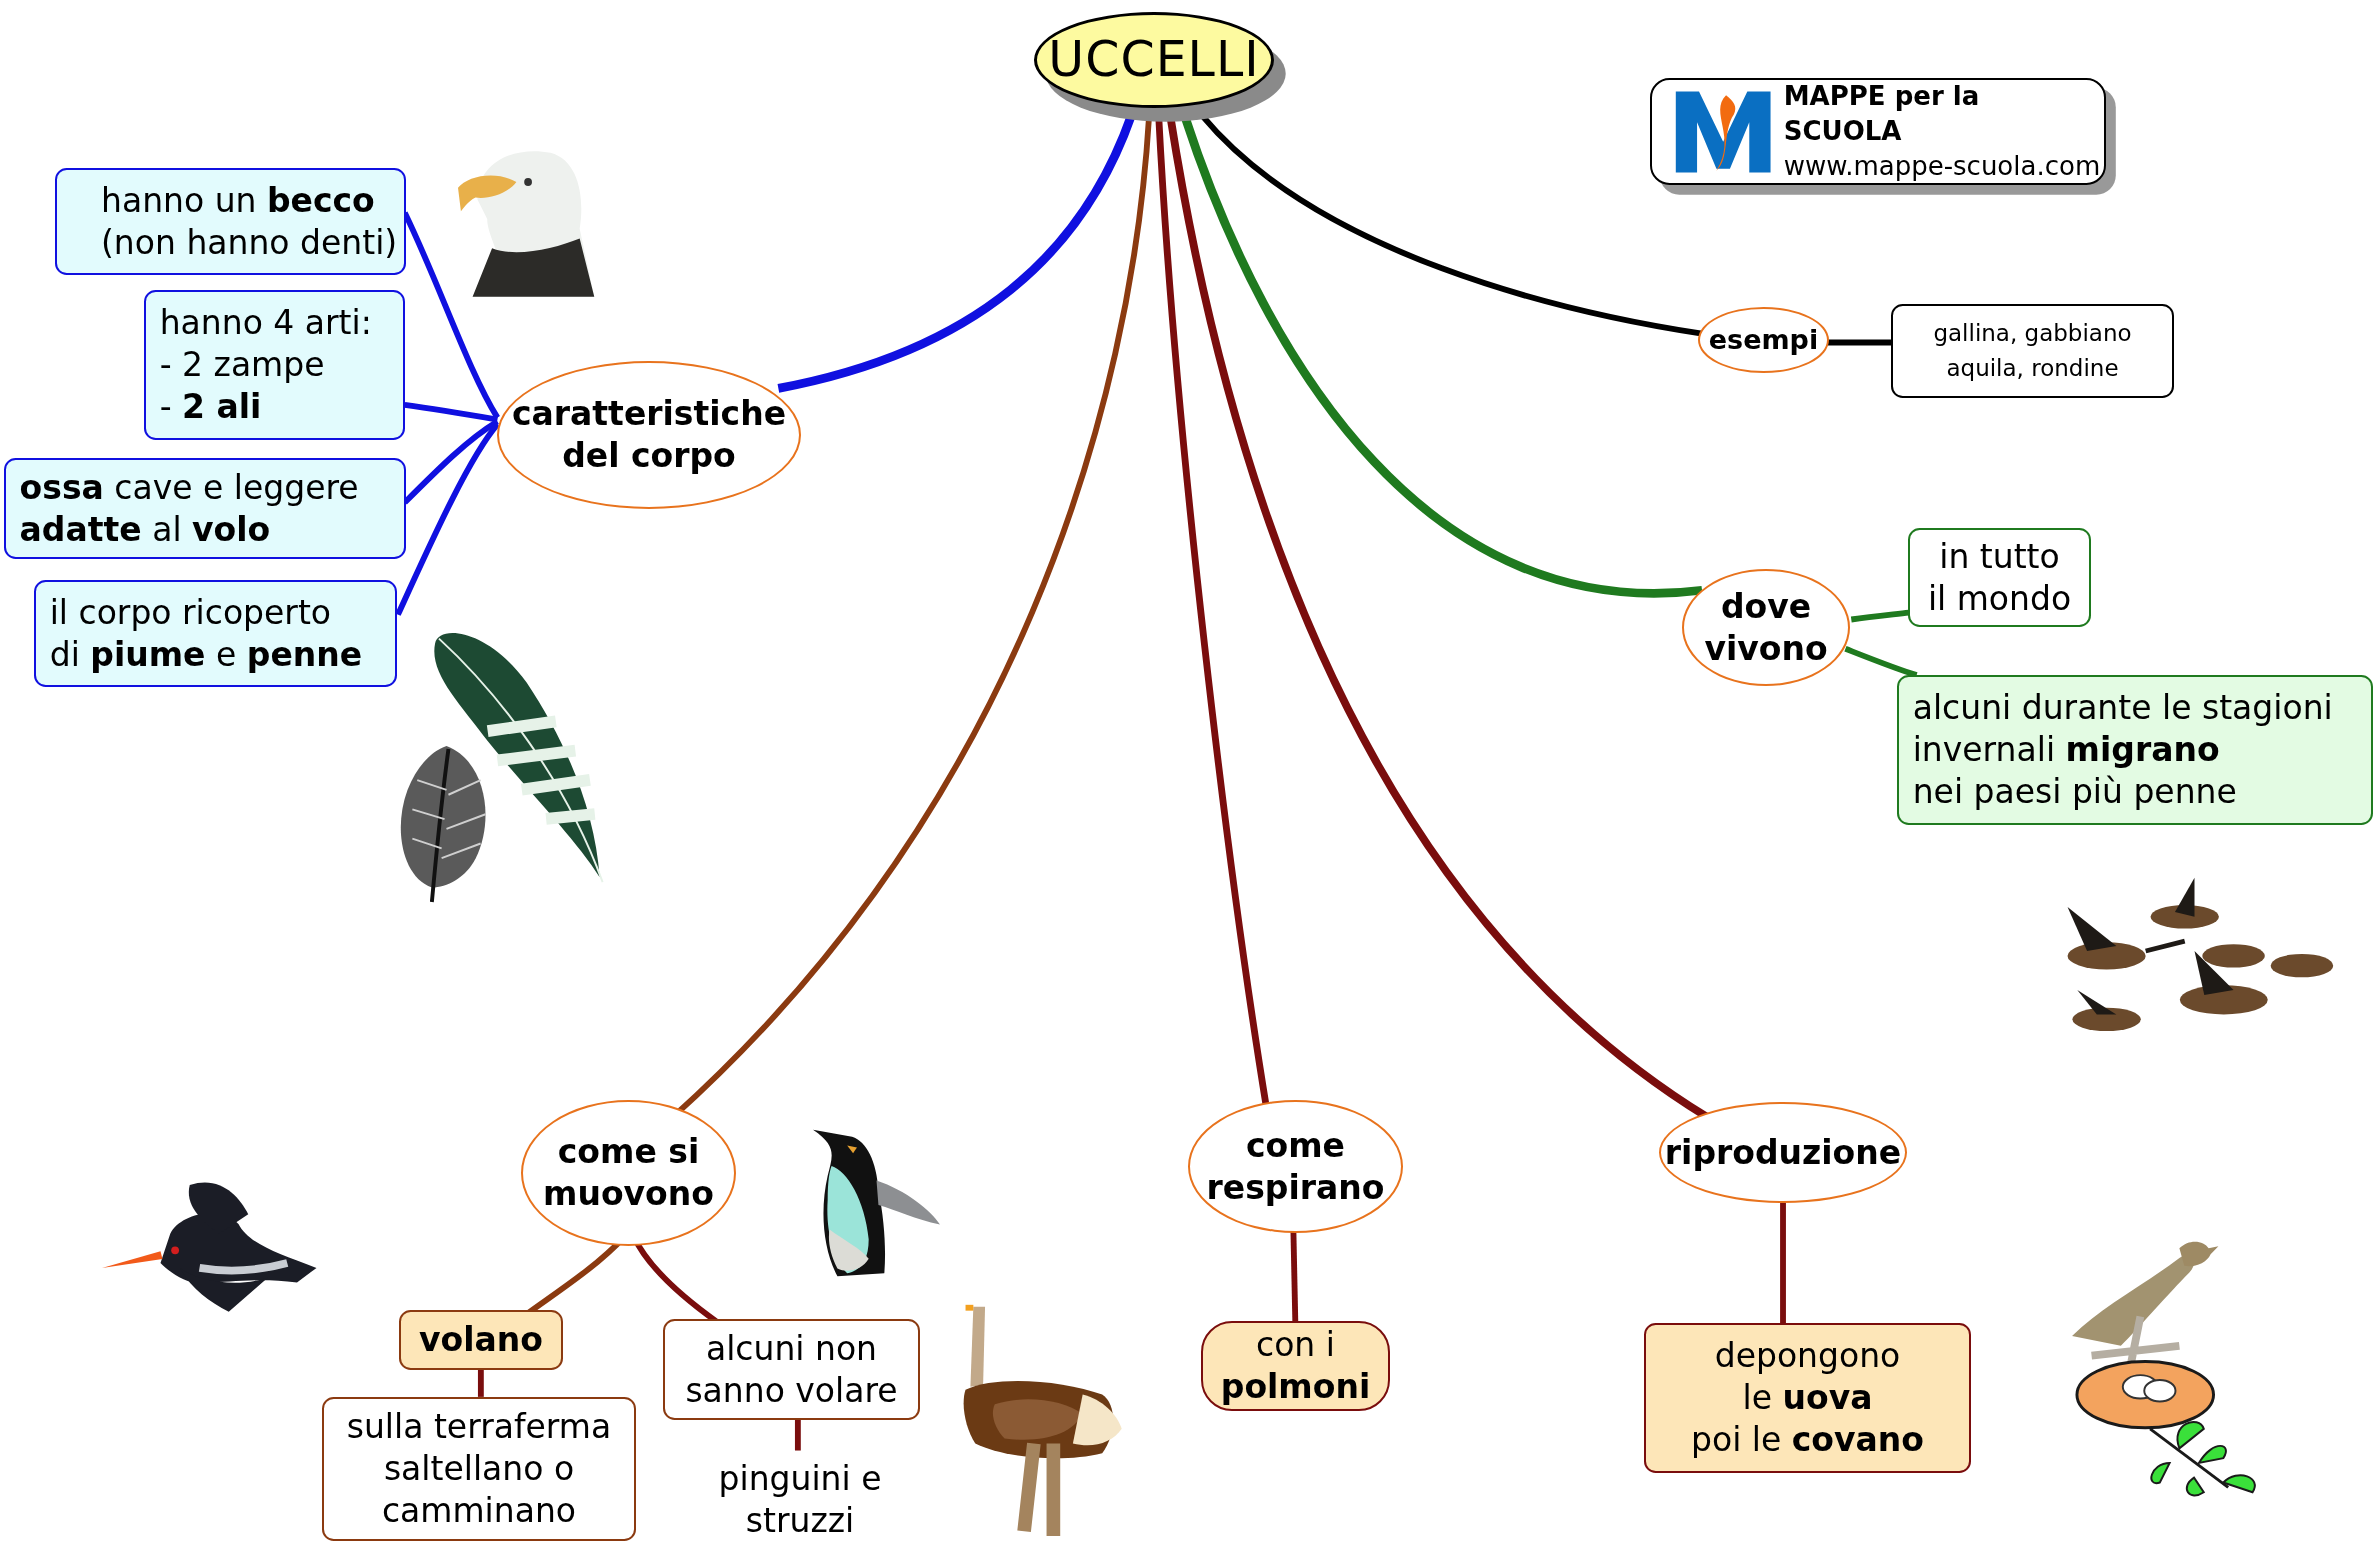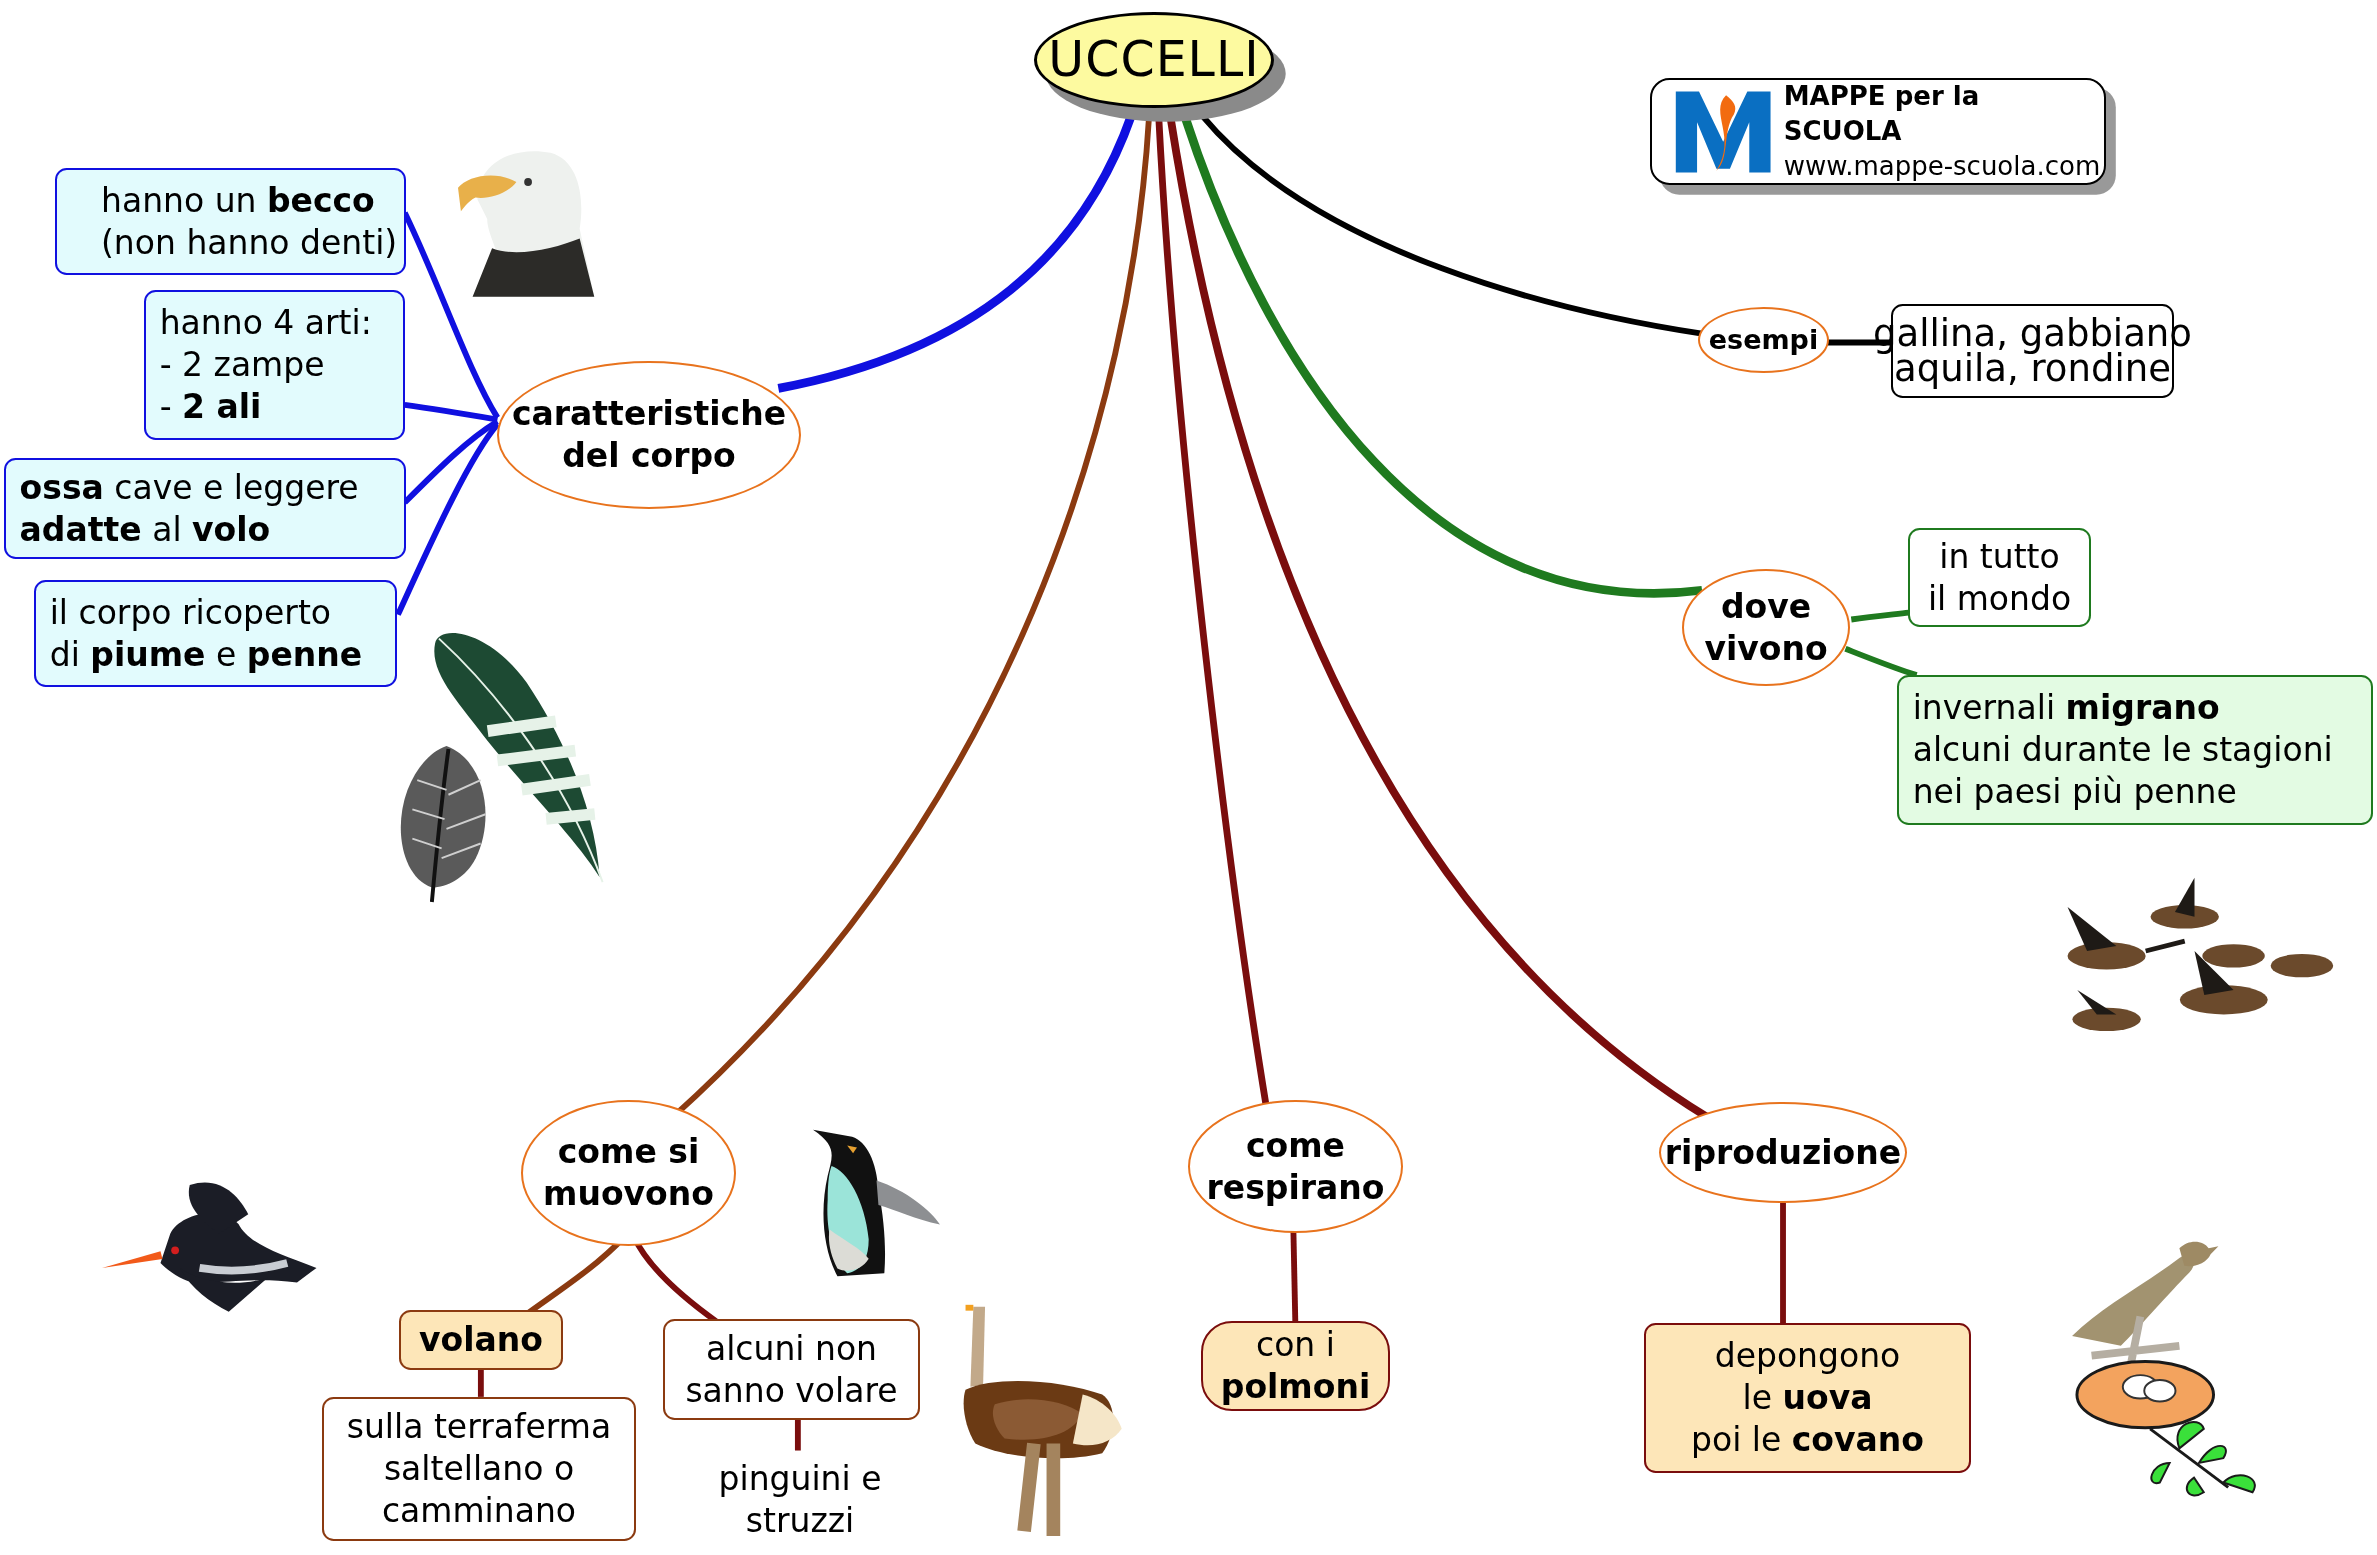--- a/index.html
+++ b/index.html
@@ -104,43 +104,43 @@
 <div class="node box blue rich" style="left:34px;top:580px;width:363px;height:107px;">
     <div>
       <span class="line"><span>il corpo ricoperto</span></span>
       <span class="line"><span>di </span><b>piume</b><span> e </span><b>penne</b></span>
     </div>
   </div>
 
 <div class="node ellipse" style="left:1698px;top:307px;width:131px;height:66px;font-size:27px;">
   <span>esempi</span>
 </div>
-<div class="node box black" style="left:1891px;top:304px;width:283px;height:94px;font-size:37px;line-height:35px;">
+<div class="node box black" style="left:1891px;top:304px;width:283px;height:94px;font-size:23px;line-height:35px;">
   <div>
     <span class="line">gallina, gabbiano</span>
     <span class="line">aquila,  rondine</span>
   </div>
 </div>
 
 <div class="node ellipse" style="left:1682px;top:569px;width:168px;height:117px;">
   <div>
     <span class="line">dove</span>
     <span class="line">vivono</span>
   </div>
 </div>
 <div class="node box green" style="left:1908px;top:528px;width:183px;height:99px;background:#fff;">
   <div>
     <span class="line">in tutto</span>
     <span class="line">il mondo</span>
   </div>
 </div>
 <div class="node box green-fill rich" style="left:1897px;top:675px;width:476px;height:150px;">
     <div>
+      <span class="line"><span>alcuni durante le stagioni</span></span>
       <span class="line"><span>invernali </span><b>migrano</b></span>
-      <span class="line"><span>alcuni durante le stagioni</span></span>
       <span class="line"><span>nei paesi più penne</span></span>
     </div>
   </div>
 
 <div class="node ellipse" style="left:521px;top:1100px;width:215px;height:146px;">
   <div>
     <span class="line">come si</span>
     <span class="line">muovono</span>
   </div>
 </div>

